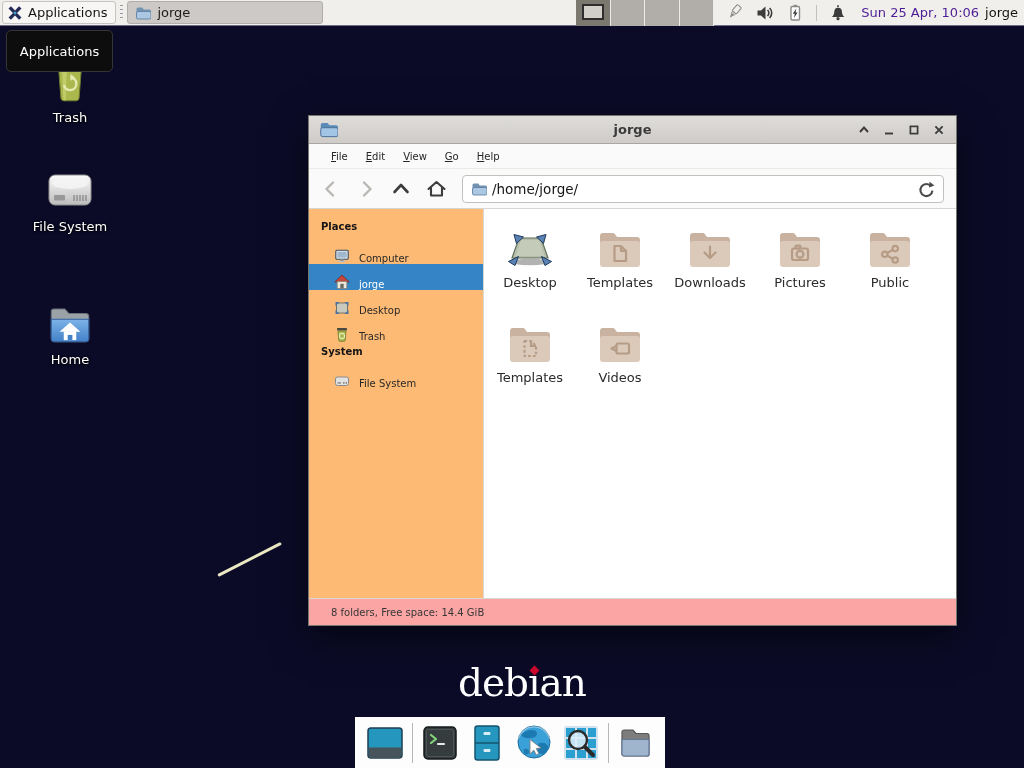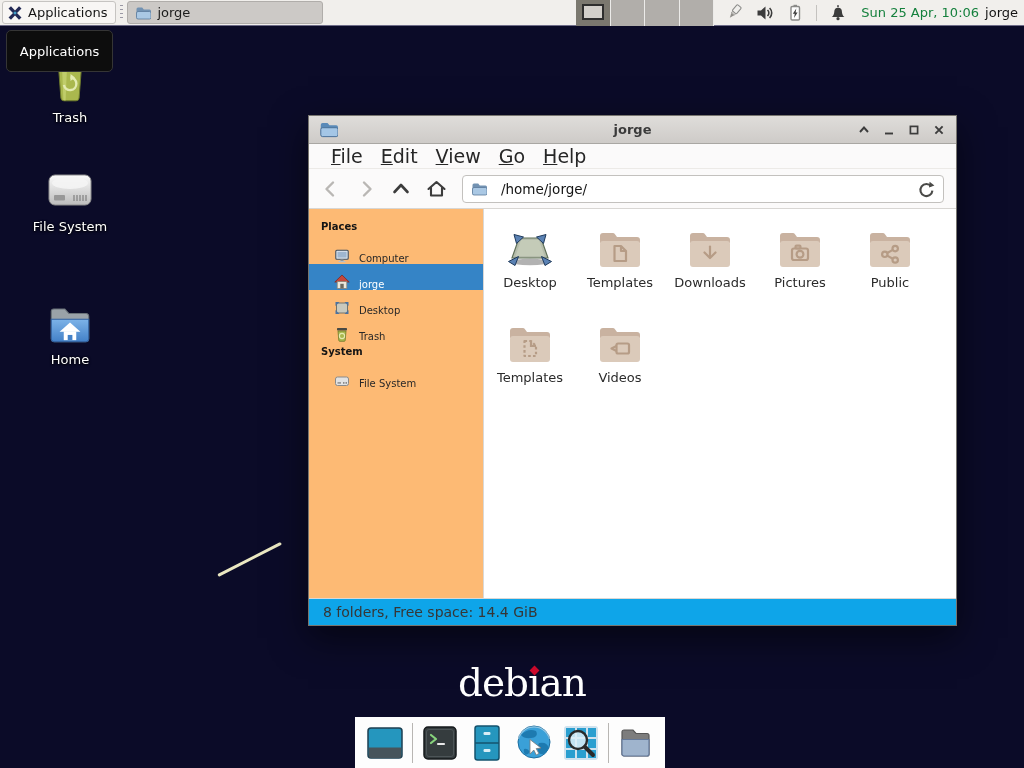--- a/index.html
+++ b/index.html
@@ -33,21 +33,21 @@
     padding:0 7px; background:#ccc9c6; border:1px solid #b0adaa; border-radius:3px;
     font-size:13px; color:#1c1c1c; cursor:pointer;
   }
   .panel-spacer { flex:1; }
   .pager { width:138px; height:26px; display:flex; cursor:pointer; }
   .pager .ws { flex:1; background:#b1aeaa; border-right:1px solid #ecebe9; }
   .pager .ws.active { background:#7b786f; border-right:1px solid #ecebe9; }
   .pager .ws-win { width:22px; height:16px; margin:4px 0 0 6px; background:#d2cfca; border:2px solid #2e2e2e; }
   .tray { display:flex; align-items:center; gap:12px; padding:0 10px 0 12px; }
   .tray-sep { width:1px; height:16px; background:#c4c2bf; }
-  .clock { font-size:13px; color:#15803d; margin:0 6px 0 4px; white-space:nowrap; }
+  .clock { font-size:13px; color:#4c1d95; margin:0 6px 0 4px; white-space:nowrap; }
   .panel-user { font-size:13px; color:#141414; margin-right:6px; }
 
   
   .tooltip {
     position:absolute; left:6px; top:30px; width:107px; height:42px;
     background:#0d0d0d; border:1px solid #353535; border-radius:5px;
     color:#fff; font-size:13px; display:flex; align-items:center; justify-content:center;
     z-index:25;
   }
 
@@ -78,33 +78,33 @@
   }
   .titlebar .title {
     position:absolute; left:0; right:0; text-align:center;
     font-size:13px; font-weight:bold; color:#3a3a3a; pointer-events:none;
   }
   .tb-buttons { margin-left:auto; display:flex; align-items:center; gap:11px; z-index:2; }
   .tb-btn { width:14px; height:14px; display:flex; align-items:center; justify-content:center; cursor:pointer; }
 
   .menubar {
     height:25px; flex:0 0 25px; background:#fbfafa; border-bottom:1px solid #eceae7;
-    display:flex; align-items:center; padding-left:13px; font-size:19px; color:#262626;
+    display:flex; align-items:center; padding-left:13px; font-size:10px; color:#262626;
   }
   .menu-item { display:block; padding:3px 9px; cursor:pointer; }
   .menu-item::first-letter { text-decoration:underline; }
 
   .toolbar {
     height:40px; flex:0 0 40px; background:#fbfafa; border-bottom:1px solid #d8d6d3;
     display:flex; align-items:center; padding:0 12px; gap:15px;
   }
   .nav-btn { cursor:pointer; }
   .pathbar {
     flex:1; height:28px; background:#fff; border:1px solid #c3c1be; border-radius:4px;
-    display:flex; align-items:center; gap:14px; padding:0 8px; cursor:text;
+    display:flex; align-items:center; gap:5px; padding:0 8px; cursor:text;
   }
   .pathbar .path-text { font-size:13.5px; color:#141414; }
   .pathbar .reload { margin-left:auto; cursor:pointer; }
 
   .content { flex:1; display:flex; min-height:0; }
   .sidebar {
     width:175px; flex:0 0 175px; background:#fdba74; border-right:1px solid #dad8d5;
     padding-top:8px; font-size:10px; color:#282828;
   }
   .side-header { font-weight:bold; color:#141414; padding:4px 0 6px 12px; }
@@ -113,22 +113,22 @@
 
   .files {
     flex:1; background:#fff; padding:18px 0 0 1px;
     display:grid; grid-template-columns:repeat(5,90px); grid-auto-rows:95px;
     align-content:start; justify-items:center; cursor:default;
   }
   .file-item { width:88px; display:flex; flex-direction:column; align-items:center; font-size:13px; color:#2b2b2b; cursor:pointer; }
   .file-item .lbl { margin-top:4px; }
 
   .statusbar {
-    height:27px; flex:0 0 27px; background:#0ea5e9; border-top:1px solid #dad8d5;
-    display:flex; align-items:center; padding-left:14px; font-size:14px; color:#363636;
+    height:27px; flex:0 0 27px; background:#fca5a5; border-top:1px solid #dad8d5;
+    display:flex; align-items:center; padding-left:22px; font-size:10px; color:#363636;
   }
 
   
   .debian {
     position:absolute; left:458px; top:662px; color:#fff; z-index:3;
     font-family:"DejaVu Serif","Liberation Serif",serif;
     font-size:39px; line-height:1.1; letter-spacing:-1px;
   }
   .debian .dot-i { position:relative; }
   .debian .dot-i::after {

